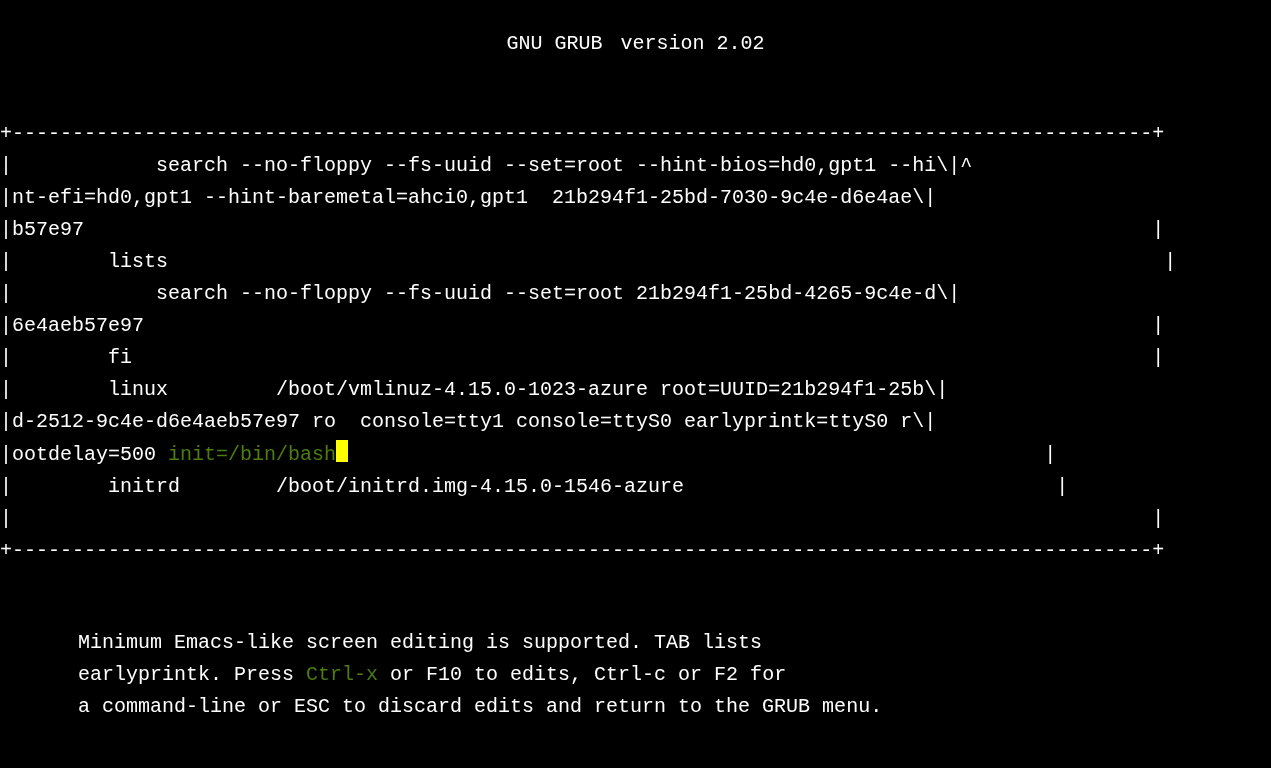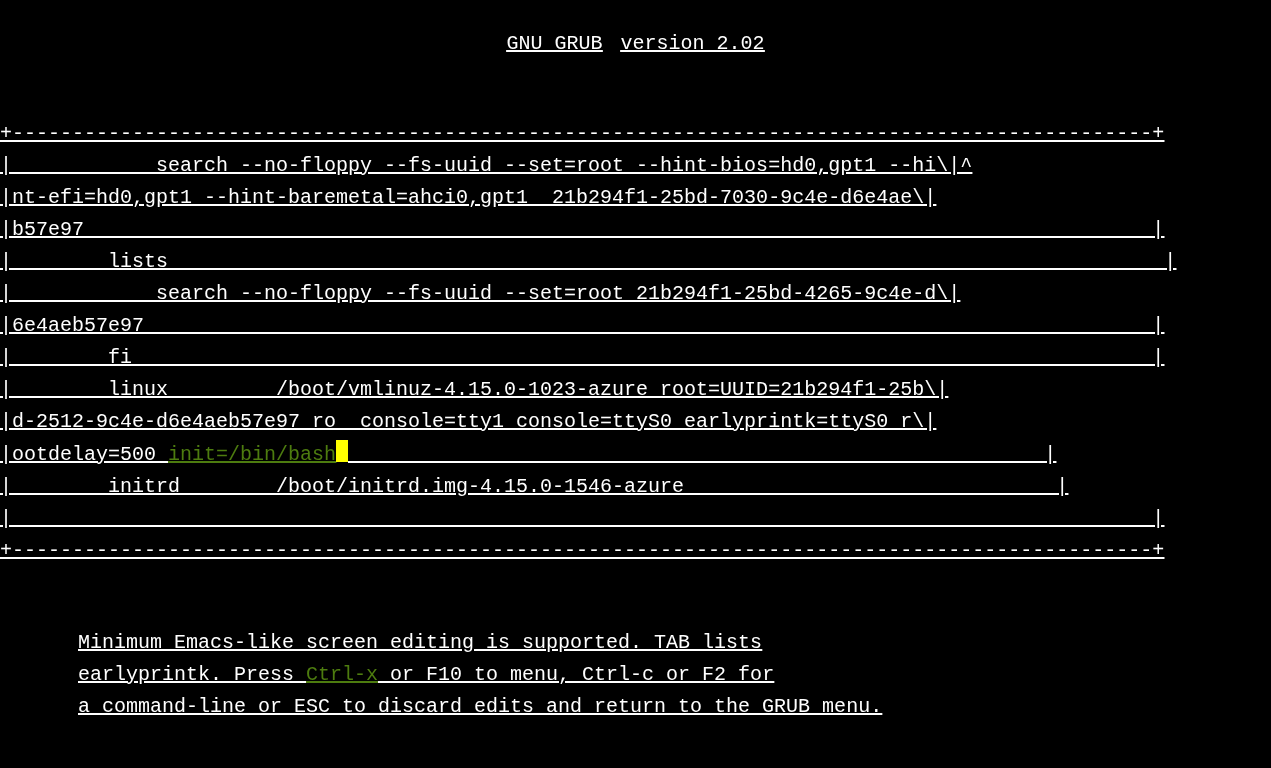--- a/index.html
+++ b/index.html
@@ -1,15 +1,15 @@
 <!DOCTYPE html>
 <html><head>
   <meta charset="utf-8">
   <style>
-    * { margin: 0; padding: 0; box-sizing: border-box; text-decoration: underline; }
+    * { margin: 0; padding: 0; box-sizing: border-box; }
     body {
       background: #000000;
       color: #ffffff;
       font-family: "Courier New", Courier, monospace;
       font-size: 20px;
       line-height: 1.6;
       width: 1271px;
       height: 768px;
       overflow: hidden;
       padding-top: 28px;
@@ -58,15 +58,15 @@
 <span>|        linux         /boot/vmlinuz-4.15.0-1023-azure root=UUID=21b294f1-25b\|</span>
 <span>|d-2512-9c4e-d6e4aeb57e97 ro  console=tty1 console=ttyS0 earlyprintk=ttyS0 r\|</span>
 <span>|ootdelay=500 </span><span class="hl">init=/bin/bash</span><span class="cursor"></span><span>                                                          |</span>
 <span>|        initrd        /boot/initrd.img-4.15.0-1546-azure                               |</span>
 <span>|                                                                                               |</span>
 <span>+-----------------------------------------------------------------------------------------------+</span>
 </div>
 
 <div class="footer">
 <span>Minimum Emacs-like screen editing is supported. TAB lists</span>
-<span>earlyprintk. Press </span><span class="hl">Ctrl-x</span><span> or F10 to menu, Ctrl-c or F2 for</span>
+<span>earlyprintk. Press </span><span class="hl">Ctrl-x</span><span> or F10 to edits, Ctrl-c or F2 for</span>
 <span>a command-line or ESC to discard edits and return to the GRUB menu.</span>
 </div>
 
 </body></html>

